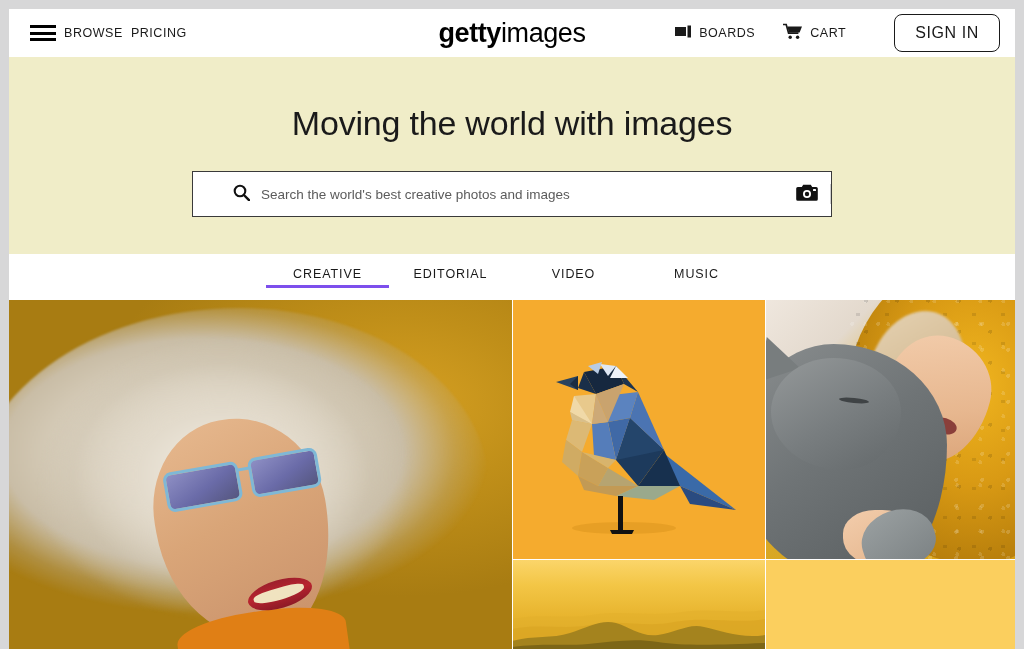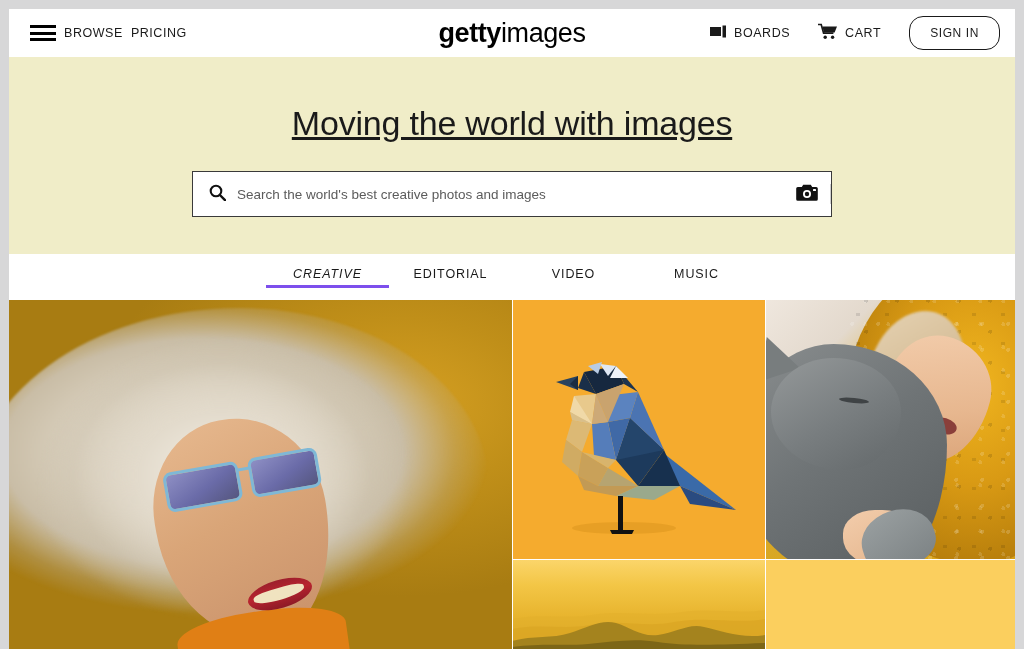--- a/index.html
+++ b/index.html
@@ -105,66 +105,67 @@
   .icon-link .label {
     font-size: 12.5px;
     letter-spacing: 0.55px;
     color: #1a1a1a;
     text-transform: uppercase;
   }
 
   .signin-btn {
     border: 1px solid #1a1a1a;
     background: #fff;
-    font-size: 12px;
+    font-size: 16px;
     letter-spacing: 0.6px;
     color: #1a1a1a;
     text-transform: uppercase;
     padding: 9px 20px;
     cursor: pointer;
     font-family: "Liberation Sans", sans-serif;
-    border-radius: 14px;
+    border-radius: 8px;
+    margin-left: 20px;
   }
 
   
   .hero {
     background: #f0edc8;
     height: 197px;
     display: flex;
     flex-direction: column;
     align-items: center;
   }
 
   .hero-title {
     margin-top: 48px;
     font-size: 34px;
     font-weight: 400;
     color: #1a1a1a;
     letter-spacing: -0.2px;
     line-height: 1.1;
-    text-decoration: underline;
   }
 
   .searchbar {
     margin-top: 29px;
     width: 640px;
     height: 46px;
     background: #fff;
     border: 1px solid #3a3a3a;
     display: flex;
     align-items: stretch;
   }
 
   .search-field {
     flex: 1 1 auto;
     display: flex;
     align-items: center;
     gap: 11px;
     padding-left: 16px;
     min-width: 0;
+    margin-left: 24px;
   }
 
   .search-input {
     border: 0;
     outline: 0;
     flex: 1 1 auto;
     font-size: 13.5px;
     color: #2b2b2b;
     font-family: "Liberation Sans", sans-serif;
     background: transparent;
@@ -214,21 +215,20 @@
     text-transform: uppercase;
     color: #1a1a1a;
     cursor: pointer;
     padding: 0 0 4px 0;
     width: 123px;
     text-align: center;
     border-bottom: 3px solid transparent;
   }
   .tab.active {
     border-bottom-color: #7d4fec;
-    font-style: italic;
   }
 
   
   .mosaic {
     position: relative;
     width: 1006px;
     height: 349px;
     overflow: hidden;
     background: #fff;
   }

